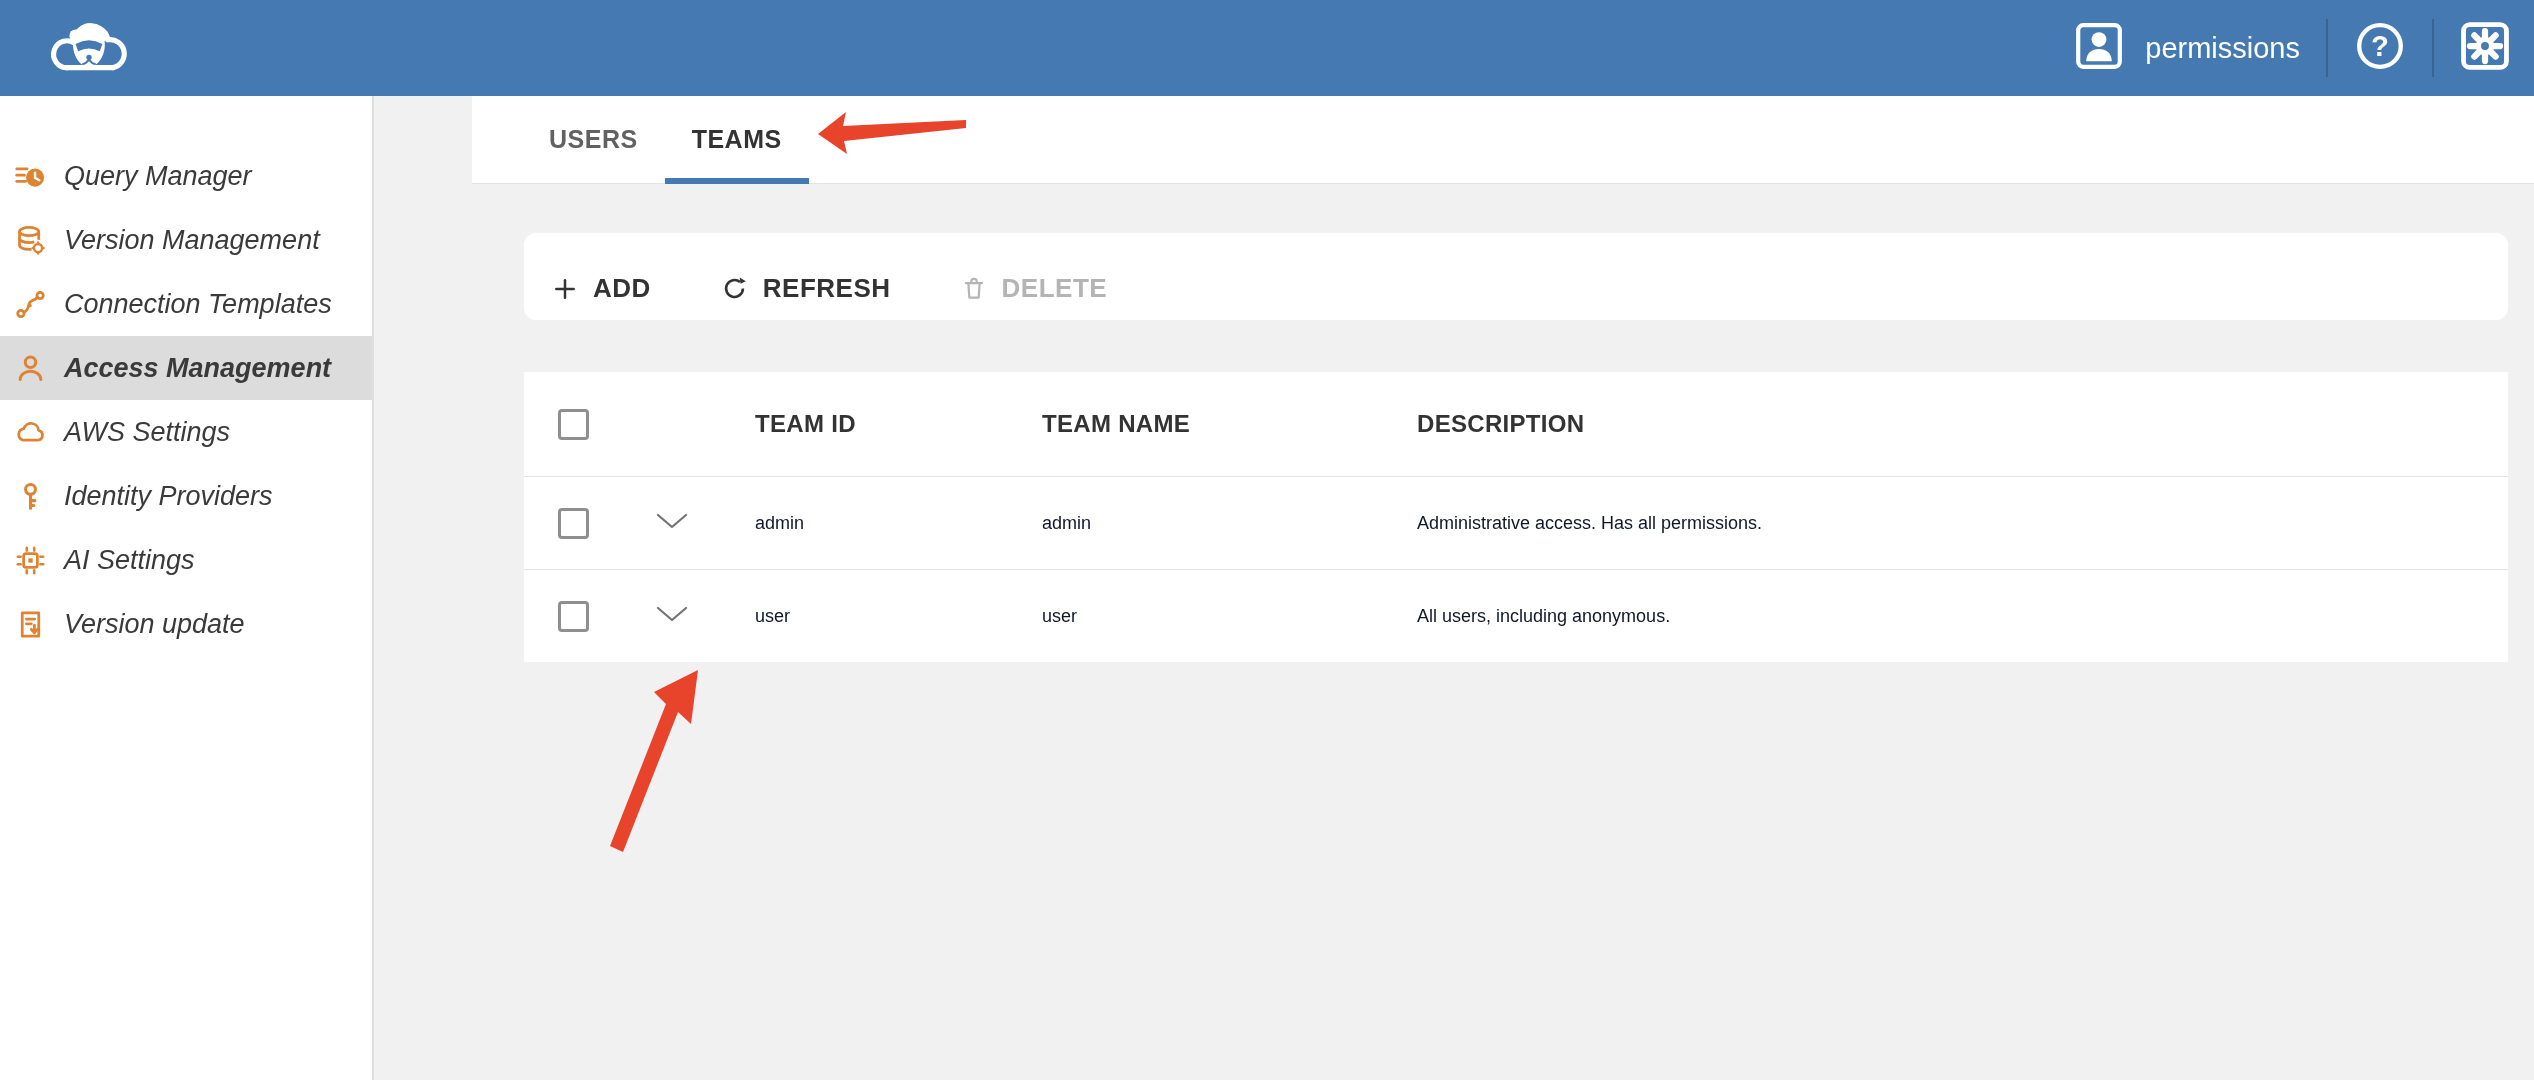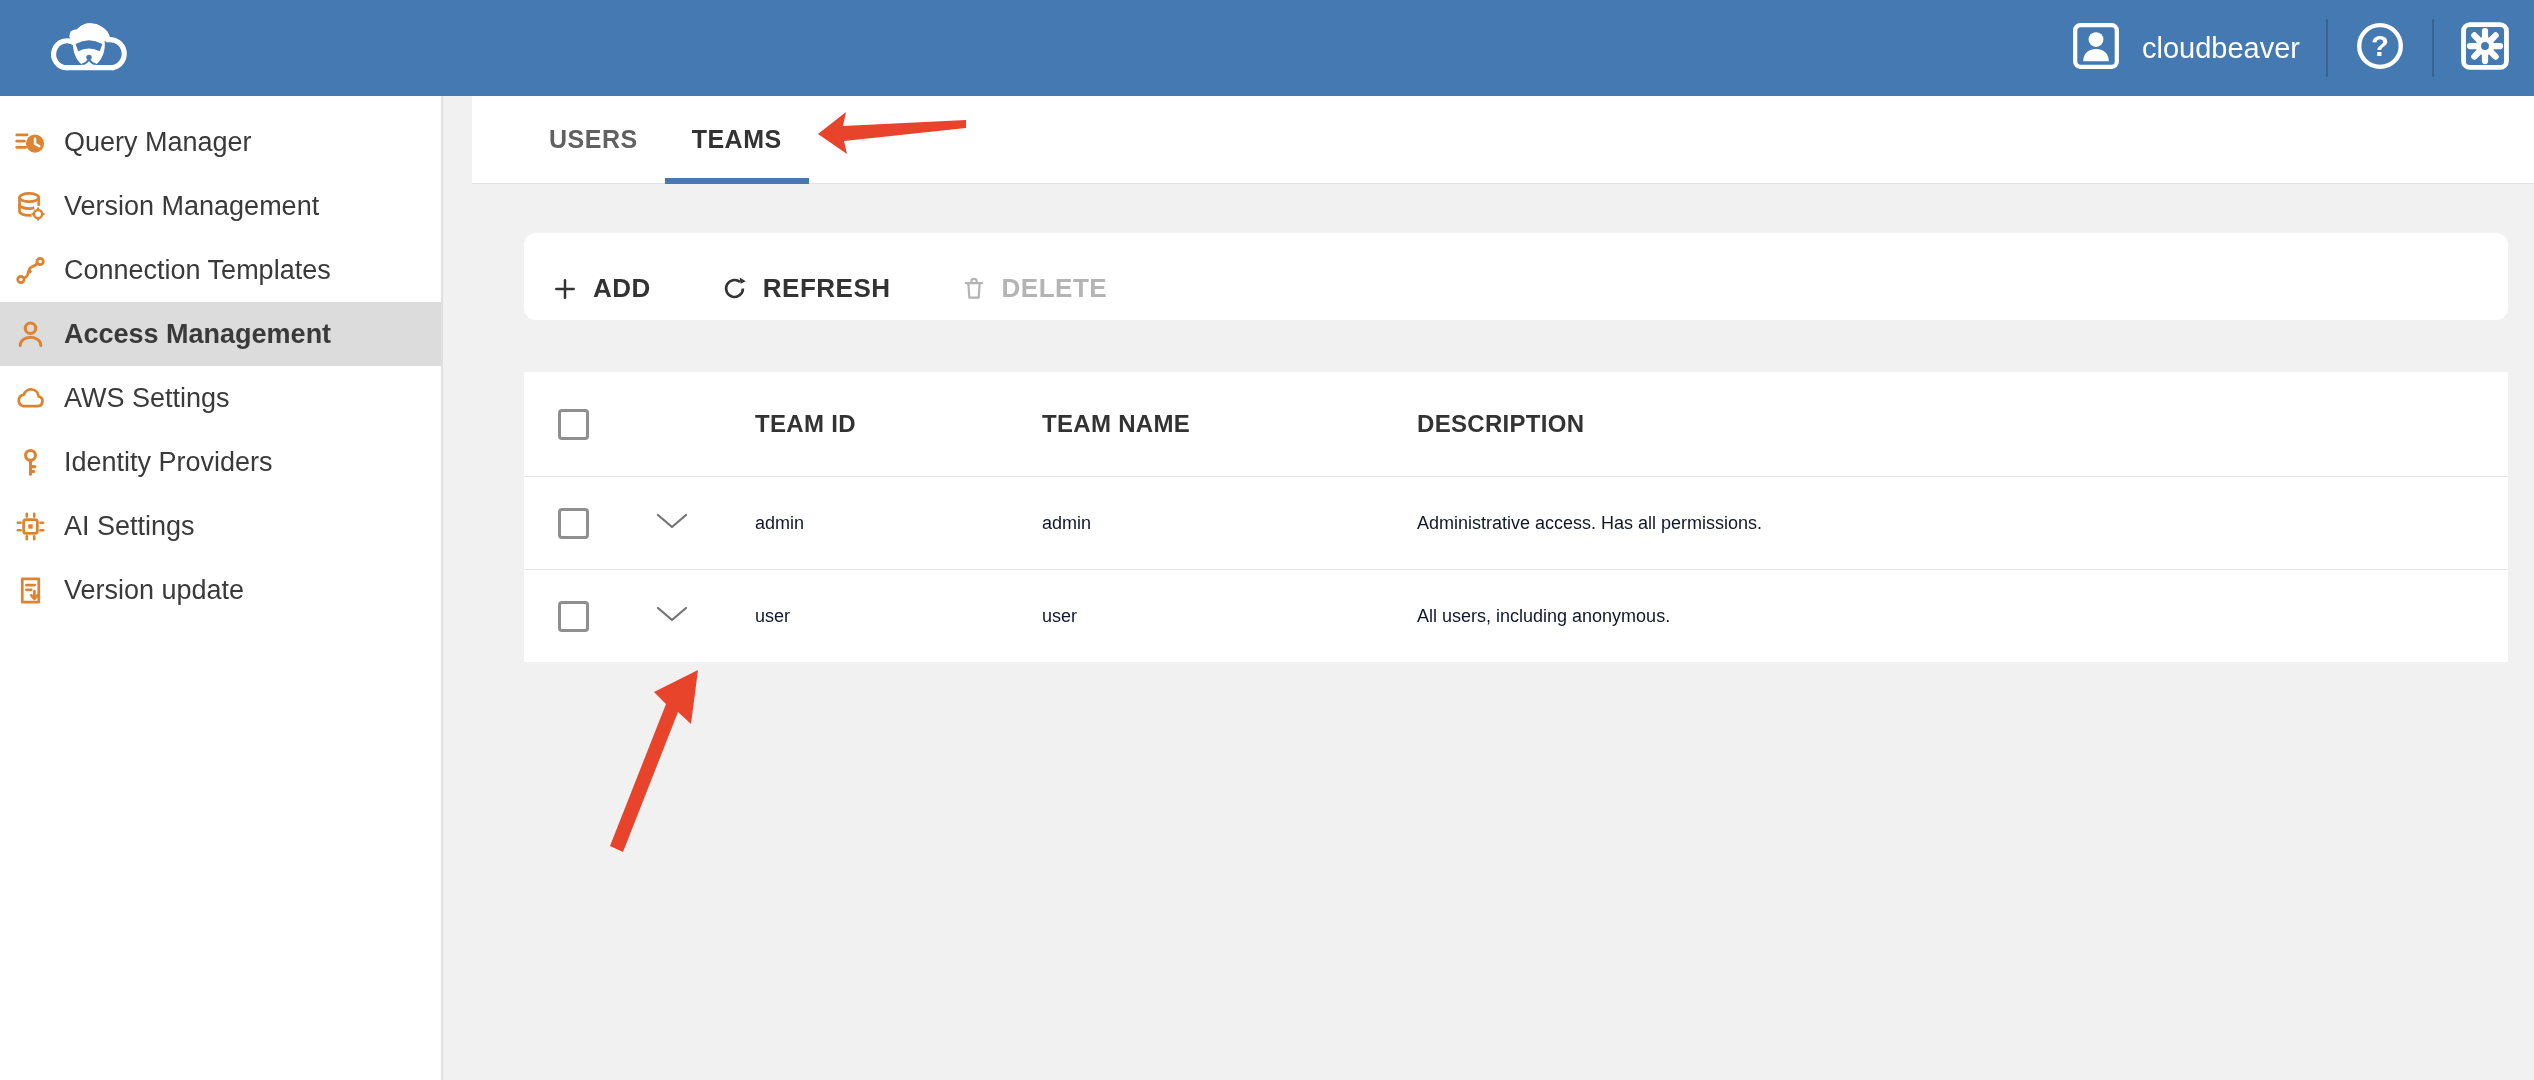--- a/index.html
+++ b/index.html
@@ -18,23 +18,24 @@
     display: flex; align-items: center; justify-content: space-between;
     padding: 0 24px 0 38px;
   }
   .hdr-right { display: flex; align-items: center; height: 100%; }
   .user-chip { display: flex; align-items: center; cursor: pointer; }
   .username { color: #ffffff; font-size: 29px; margin-left: 22px; }
   .hdr-divider { width: 2px; height: 58px; background: rgba(0,0,0,0.18); margin: 0 26px; }
   .hdr-btn { display: flex; align-items: center; justify-content: center; cursor: pointer; }
   
   .sidebar {
-    position: absolute; top: 96px; left: 0; bottom: 0; width: 443px;
+    position: absolute; top: 96px; left: 0; bottom: 0; width: 374px;
     background: #ffffff; border-right: 2px solid #dfdfdf;
-    padding-top: 14px;
+    padding-top: 48px;
+    font-style: italic;
   }
   .side-item {
     height: 64px; display: flex; align-items: center;
     padding-left: 12px; cursor: pointer;
     font-size: 27px; color: #3a3a3a;
   }
   .side-item .sicon { width: 36px; display: flex; justify-content: center; margin-right: 16px; flex: none; }
   .side-item.selected { background: #dcdcdc; font-weight: bold; }
   
   .main { position: absolute; top: 96px; left: 472px; right: 0; bottom: 0; background: #f1f1f1; }
@@ -106,21 +107,21 @@
   </span>
   <div class="hdr-right">
     <div class="user-chip">
       <span>
         <svg width="48" height="48" viewBox="0 0 24 24">
           <rect x="1.6" y="1.6" width="20.8" height="20.8" rx="2.5" fill="none" stroke="#ffffff" stroke-width="2.1"></rect>
           <circle cx="12" cy="8.8" r="3.7" fill="#ffffff"></circle>
           <path d="M5.6,19.6 c0,-4 2.9,-6.1 6.4,-6.1 s6.4,2.1 6.4,6.1 z" fill="#ffffff"></path>
         </svg>
       </span>
-      <span class="username">cloudbeaver</span>
+      <span class="username">permissions</span>
     </div>
     <div class="hdr-divider"></div>
     <div class="hdr-btn">
       <span>
         <svg width="52" height="52" viewBox="0 0 24 24">
           <circle cx="12" cy="12" r="9.6" fill="none" stroke="#ffffff" stroke-width="2"></circle>
           <text x="12" y="16.6" font-size="13.5" font-weight="bold" text-anchor="middle" fill="#ffffff" font-family="Liberation Sans, sans-serif">?</text>
         </svg>
       </span>
     </div>

